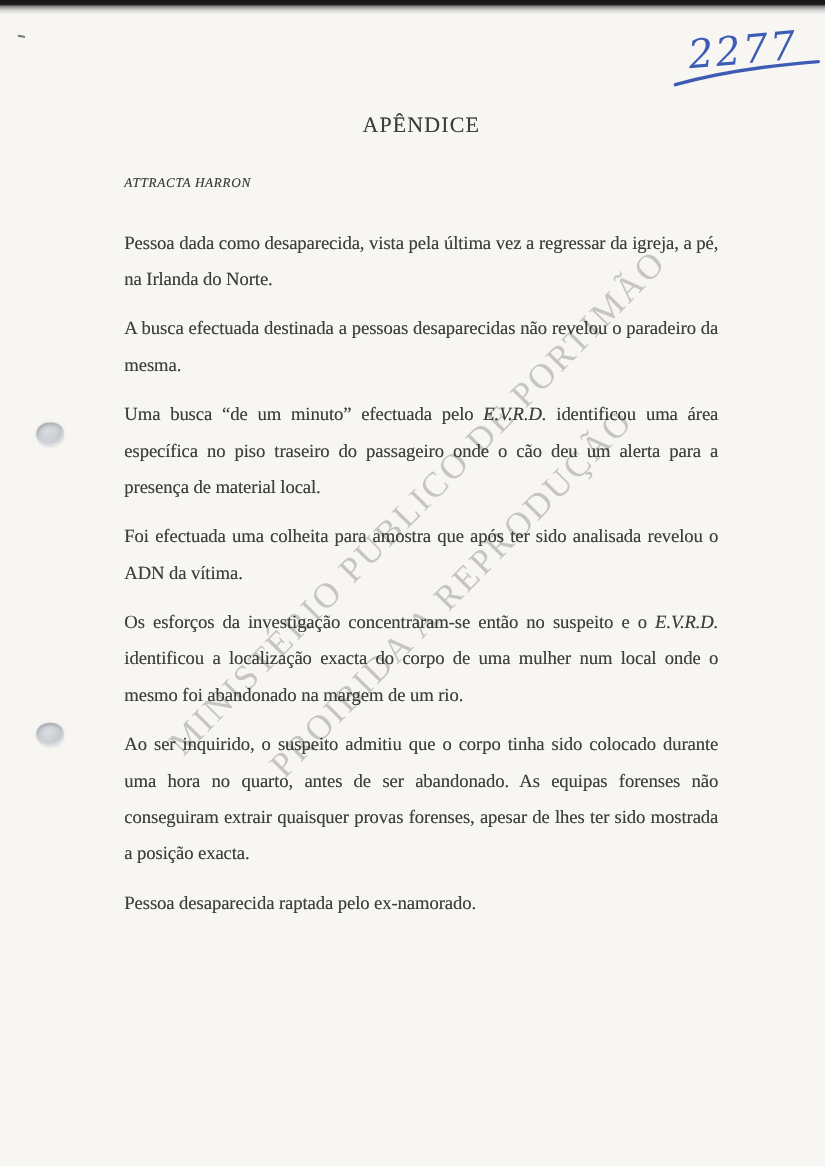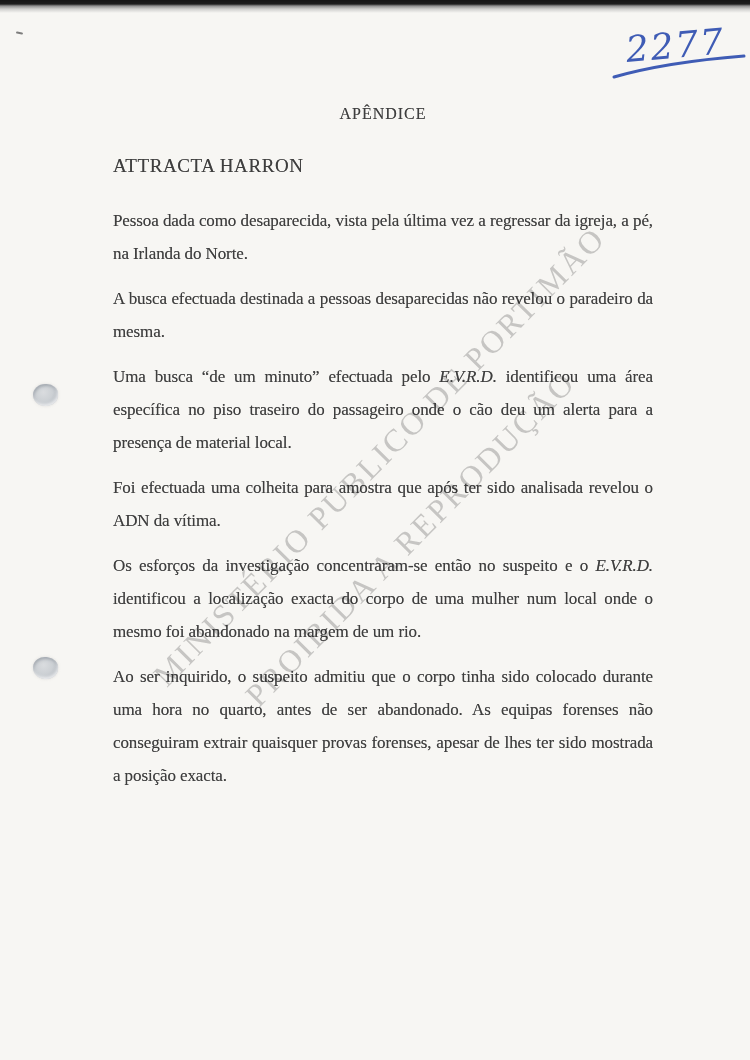--- a/index.html
+++ b/index.html
@@ -53,33 +53,34 @@
   
   .doc {
     position: absolute;
     left: 113px; top: 104px;
     width: 540px;
     color: #3e3e3e;
     z-index: 1;
     text-shadow: 0 0 .5px rgba(62,62,62,.55);
   }
   .doc h1 {
-    font-size: 16px;
+    font-size: 20px;
     font-weight: normal;
     letter-spacing: 1px;
     text-align: center;
     line-height: 20px;
     margin: 0 0 32px 0;
   }
   .doc h2 {
-    font-size: 19px;
+    font-size: 12px;
     font-weight: normal;
     letter-spacing: .6px;
     line-height: 20px;
     margin: 0 0 28px 0;
+    font-style: italic;
   }
   .doc p {
     font-size: 17px;
     line-height: 33px;
     text-align: justify;
     letter-spacing: -0.1px;
     margin: 0 0 12px 0;
   }
   .doc p em { font-style: italic; }
 
@@ -145,20 +146,21 @@
         <section>
           <h2>ATTRACTA HARRON</h2>
           <p><span>Pessoa dada como desaparecida, vista pela última vez a regressar da igreja, a pé, na Irlanda do Norte.</span></p>
           <p><span>A busca efectuada destinada a pessoas desaparecidas não revelou o paradeiro da mesma.</span></p>
           <p><span>Uma busca “de um minuto” efectuada pelo </span><em>E.V.R.D.</em><span> identificou uma área específica no piso traseiro do passageiro onde o cão deu um alerta para a presença de material local.</span></p>
           <p><span>Foi efectuada uma colheita para amostra que após ter sido analisada revelou o ADN da vítima.</span></p>
           <p><span>Os esforços da investigação concentraram-se então no suspeito e o </span><em>E.V.R.D.</em><span> identificou a localização exacta do corpo de uma mulher num local onde o mesmo foi abandonado na margem de um rio.</span></p>
           <p><span>Ao ser inquirido, o suspeito admitiu que o corpo tinha sido colocado durante uma hora no quarto, antes de ser abandonado. As equipas forenses não conseguiram extrair quaisquer provas forenses, apesar de lhes ter sido mostrada a posição exacta.</span></p>
         </section>
         <section>
+          <p><span>Pessoa desaparecida raptada pelo ex-namorado.</span></p>
         </section>
       </div>
   </div>
 
   <div class="wm wm-1">MINISTÉRIO PÚBLICO DE PORTIMÃO</div>
   <div class="wm wm-2">PROIBIDA A REPRODUÇÃO</div>
 
 </div>
 
 </body></html>

